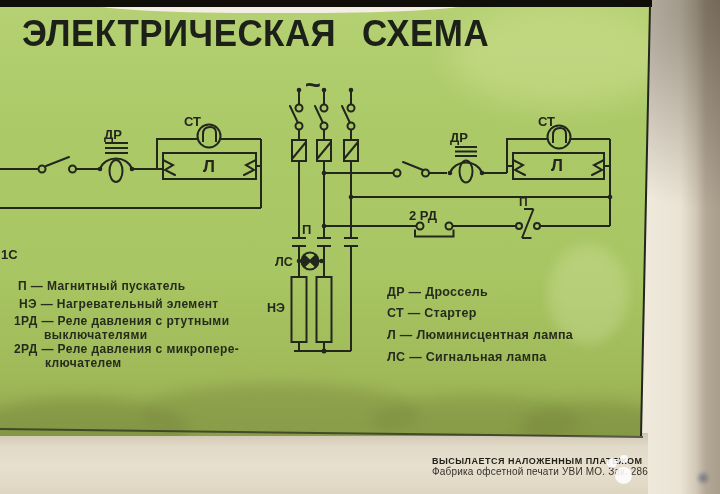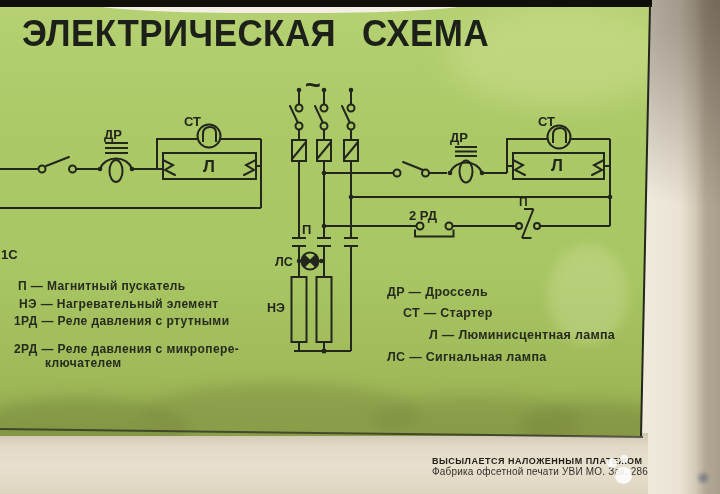--- a/index.html
+++ b/index.html
@@ -232,26 +232,27 @@
 
     <g>
       <path d="M650,6 L641,436" stroke="#1a1a13" stroke-width="2.4"></path>
       <path d="M0,429 L643,437" stroke="#3e3f30" stroke-width="2" opacity=".7"></path>
     </g>
   </svg>
 
   <div class="leg" style="left:19px; top:297px;">НЭ — Нагревательный элемент</div>
   <div class="leg" style="left:18px; top:279px;">П — Магнитный пускатель</div>
   <div class="leg" style="left:14px; top:314px;">1РД — Реле давления с ртутными</div>
+  <div class="leg" style="left:44px; top:328px;">выключателями</div>
   <div class="leg" style="left:14px; top:342px;">2РД — Реле давления с микропере-</div>
   <div class="leg" style="left:45px; top:356px;">ключателем</div>
 
   <div class="leg leg-r" style="left:387px; top:285px;">ДР — Дроссель</div>
-  <div class="leg leg-r" style="left:403px; top:306px;">СТ — Стартер</div>
-  <div class="leg leg-r" style="left:387px; top:328px;margin-left:42px;">Л — Люминисцентная лампа</div>
+  <div class="leg leg-r" style="left:387px; top:306px;">СТ — Стартер</div>
+  <div class="leg leg-r" style="left:387px; top:328px;">Л — Люминисцентная лампа</div>
   <div class="leg leg-r" style="left:387px; top:350px;">ЛС — Сигнальная лампа</div>
 
   <div class="imp imp2">ВЫСЫЛАЕТСЯ НАЛОЖЕННЫМ ПЛАТЕЖОМ</div>
   <div class="imp imp3">Фабрика офсетной печати УВИ МО. Зак. 286</div>
 
   <div class="wm">
     <div class="c c1"></div>
     <div class="c c2"></div>
     <div class="c c3"></div>
   </div>

